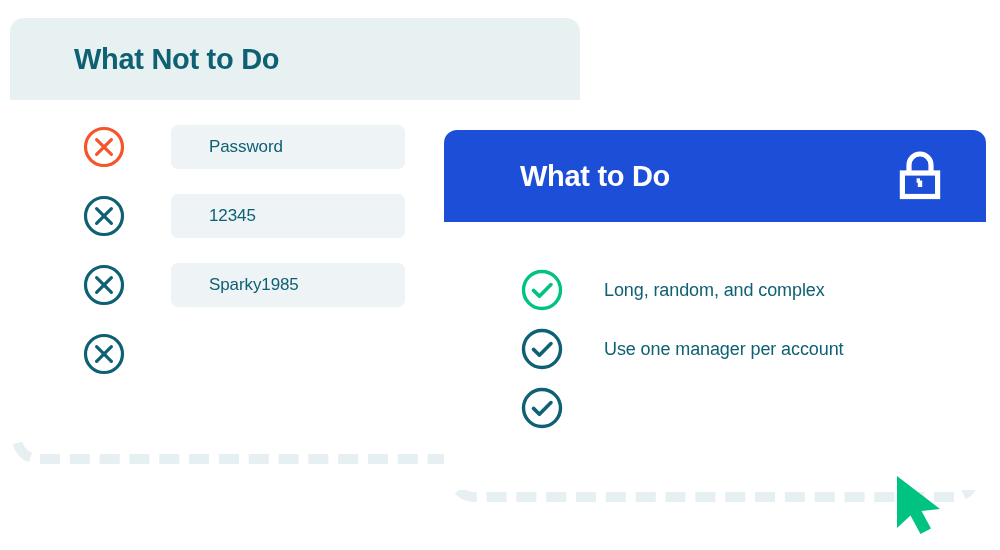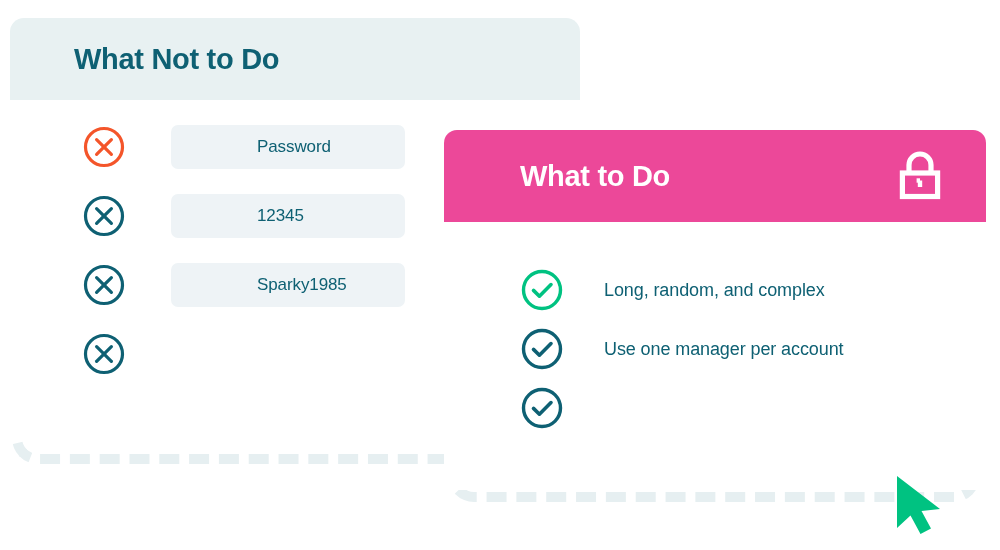--- a/index.html
+++ b/index.html
@@ -75,39 +75,39 @@
   }
   .bad-icon {
     width: 44px; height: 44px;
     flex: 0 0 44px;
   }
   .bad-field {
     margin-left: 45px;
     width: 234px; height: 44px;
     background: #eef3f6;
     border-radius: 7px;
-    display: flex; align-items: center; padding-left: 48px;
+    display: flex; align-items: center;
   }
   .bad-field-text {
     margin-left: 38px;
     font-size: 17px;
     color: #0e6073;
     letter-spacing: -0.1px;
   }
 
   
   #card-good {
     position: absolute;
     left: 444px; top: 130px;
     width: 542px; height: 360px;
   }
   #card-good-header {
     position: absolute; left: 0; top: 0;
     width: 542px; height: 92px;
-    background: #ec4899;
+    background: #1d4ed8;
     border-radius: 13px 13px 0 0;
     display: flex; align-items: center;
   }
   #card-good-title {
     margin-left: 76px;
     font-size: 29px;
     font-weight: bold;
     color: #ffffff;
     letter-spacing: -0.3px;
   }

